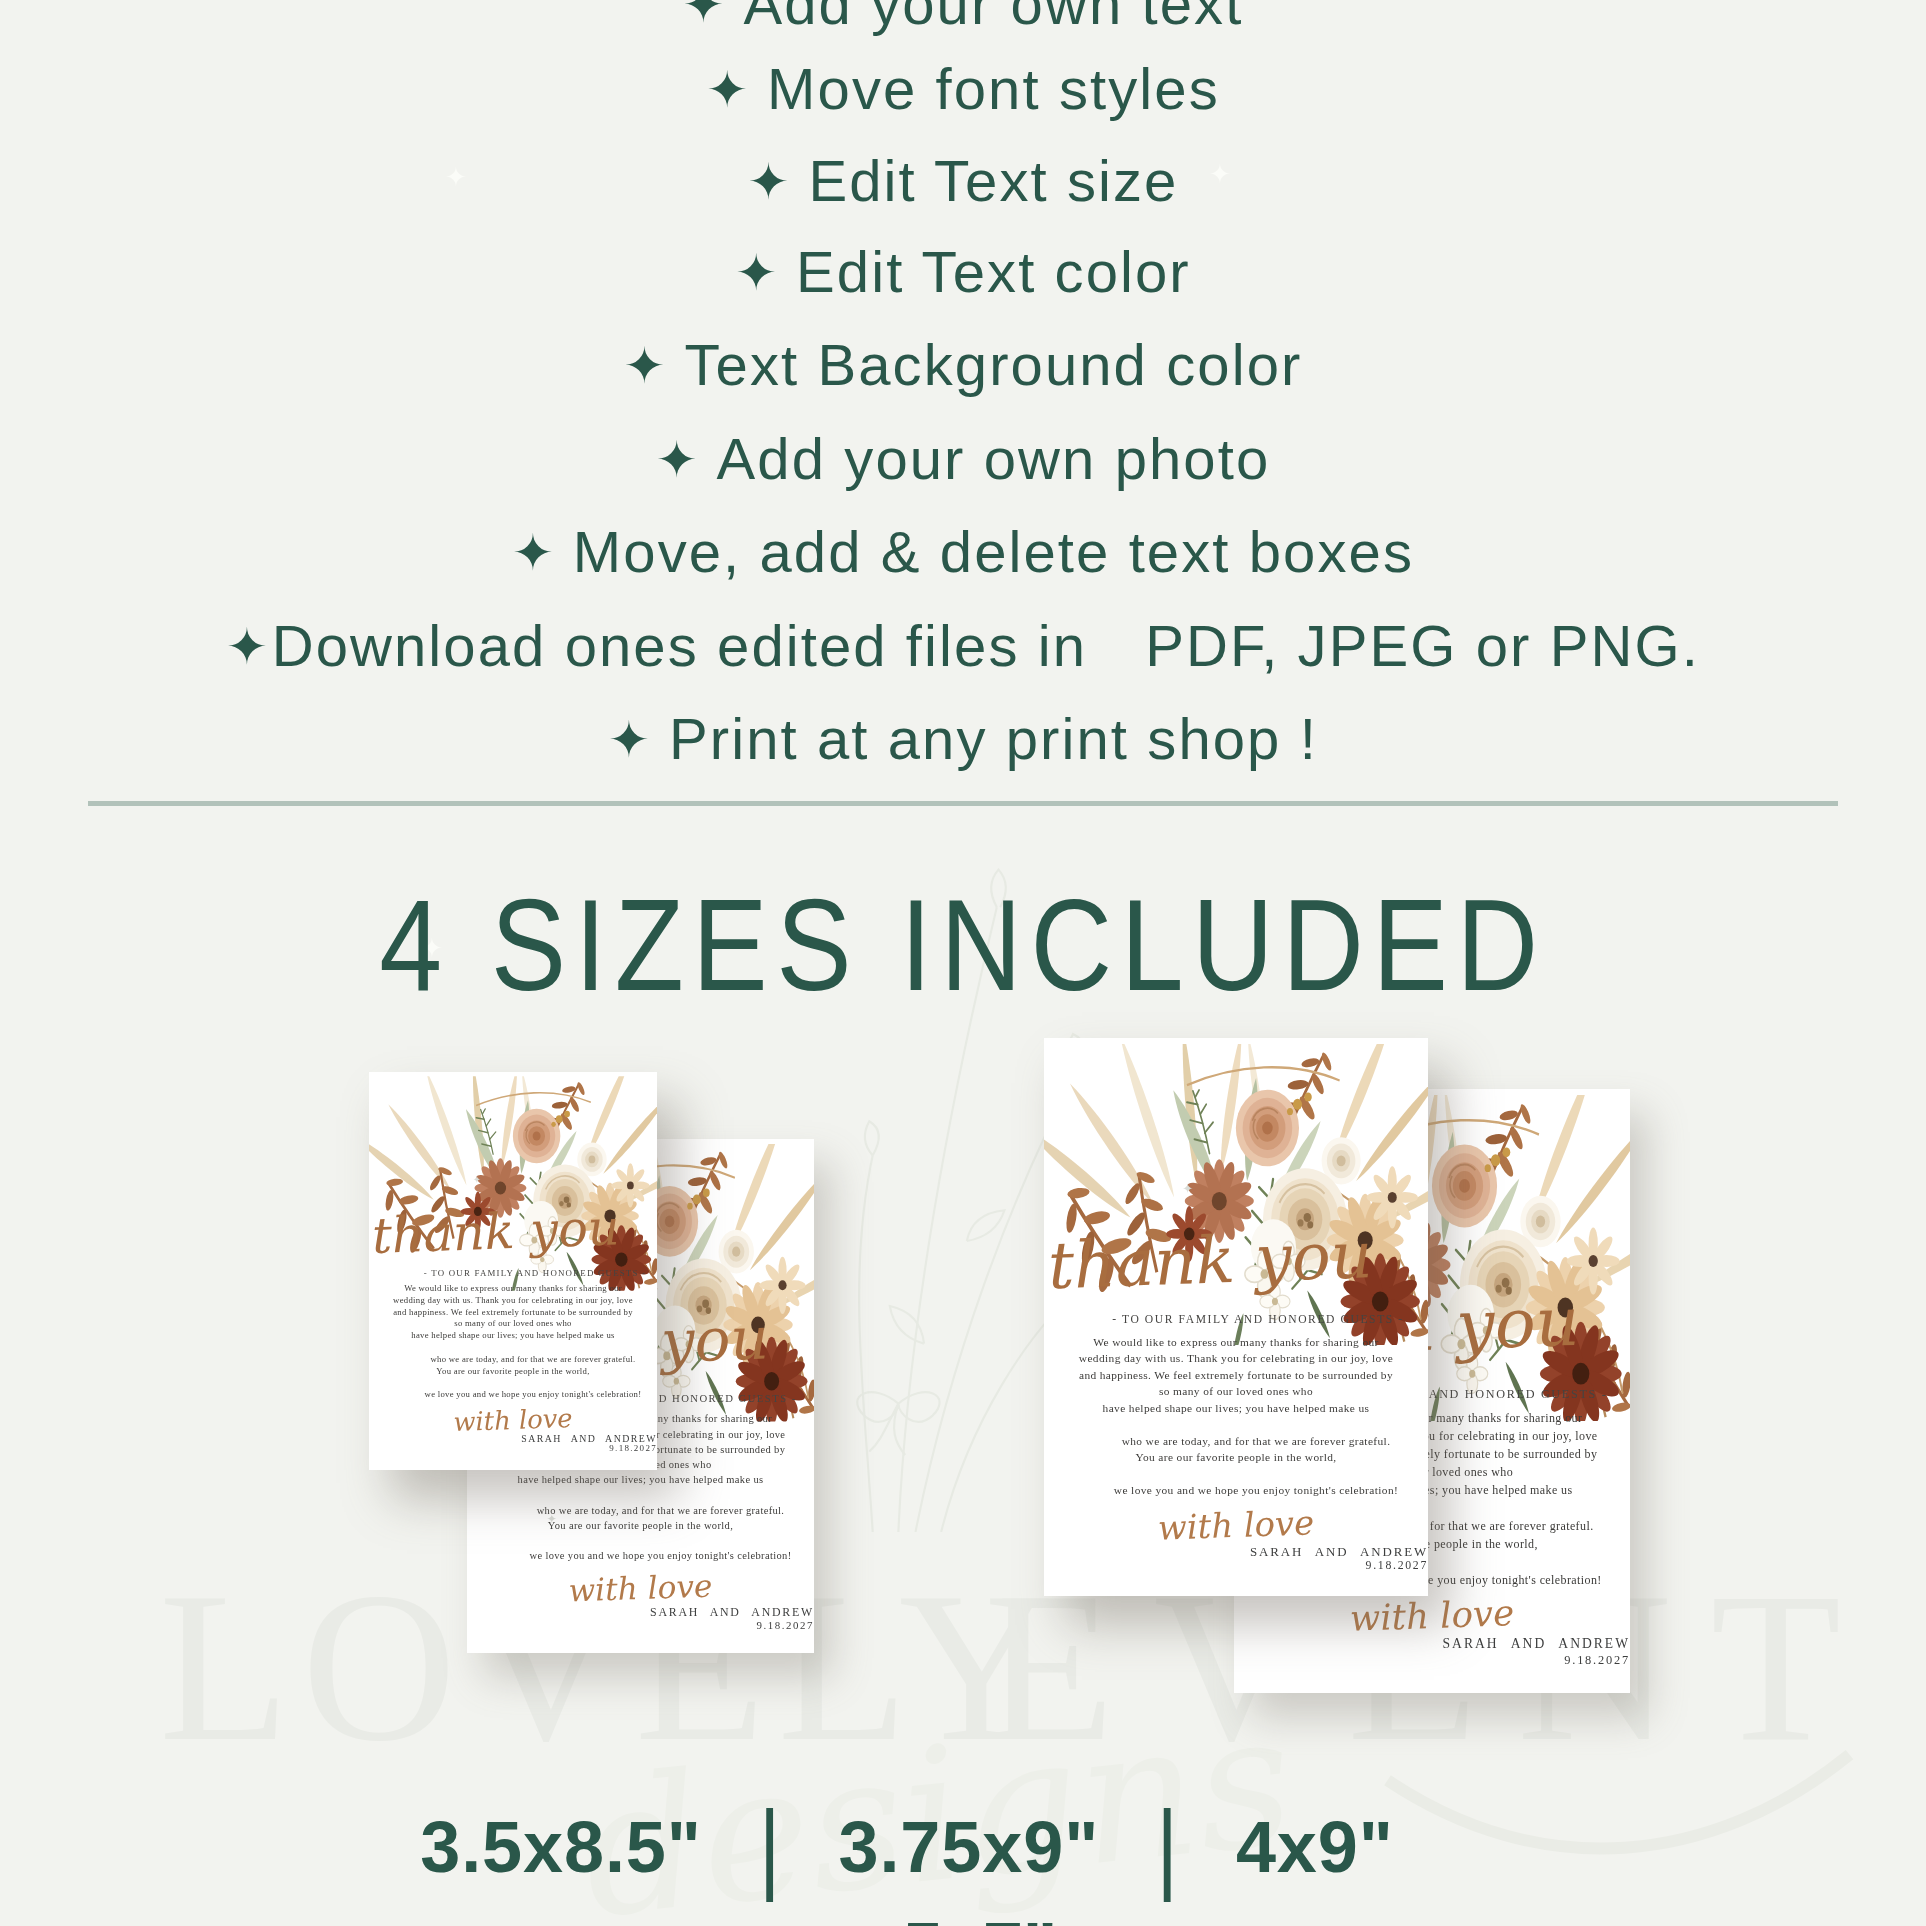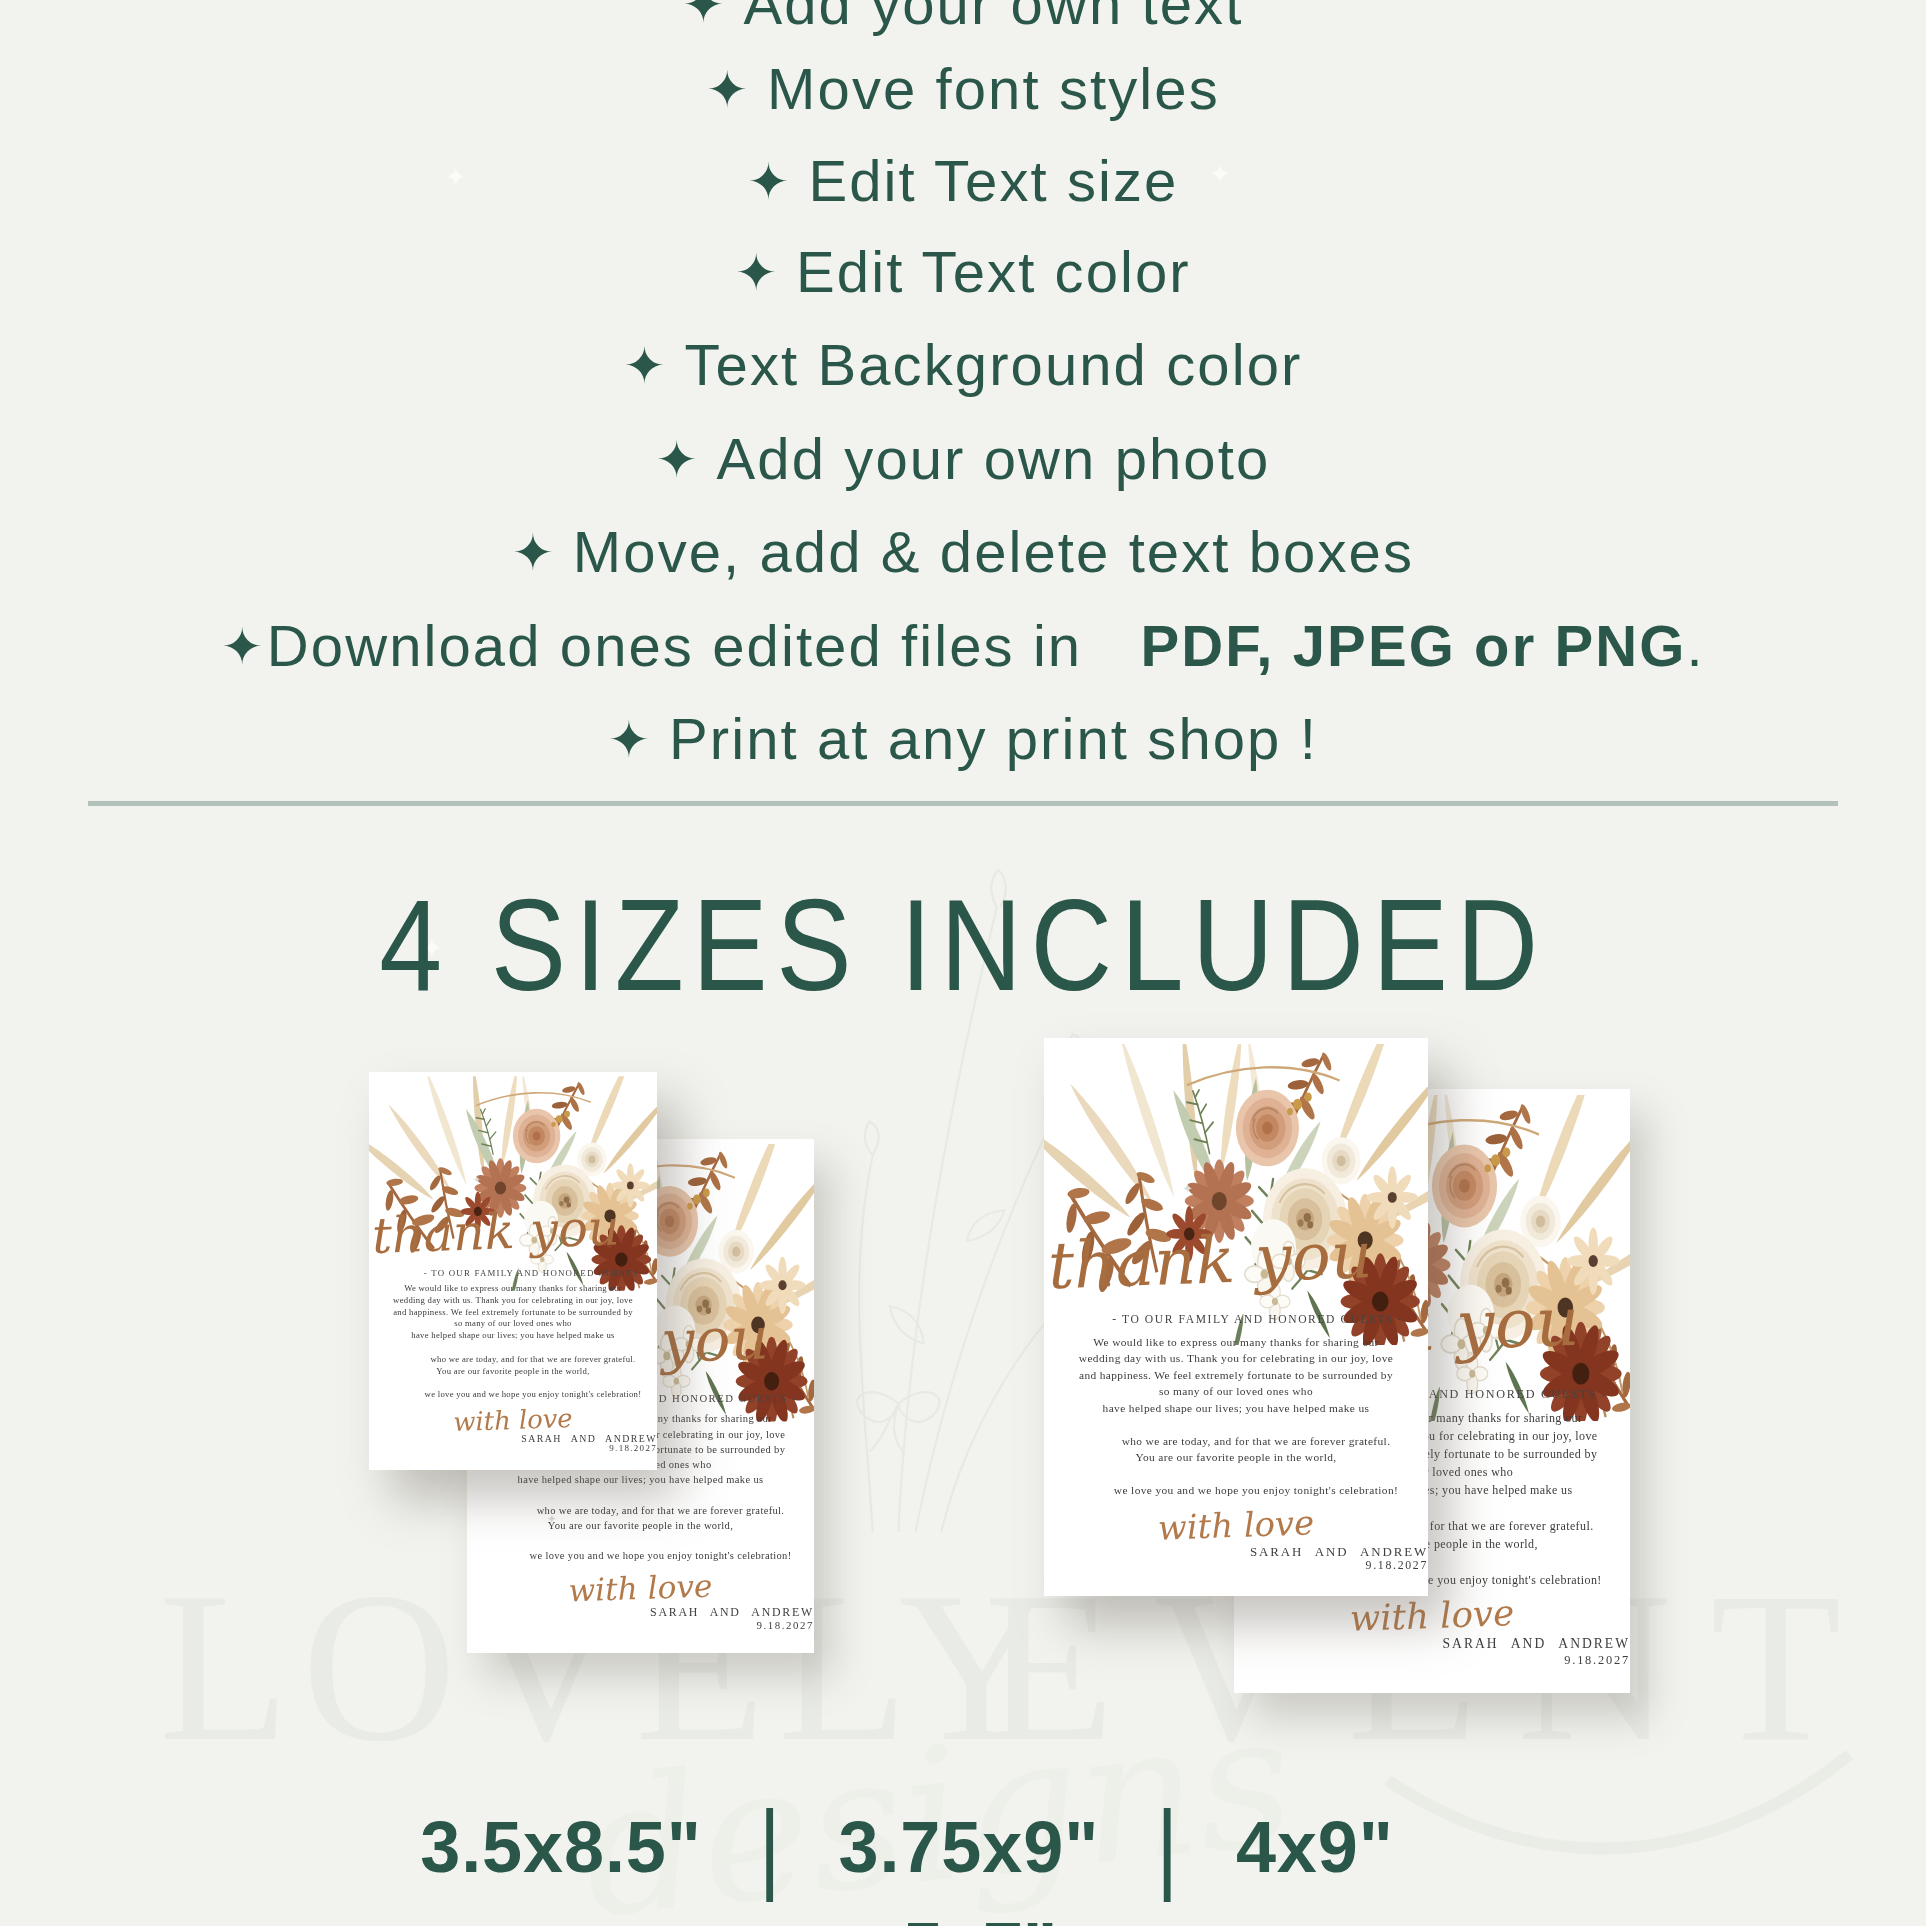--- a/index.html
+++ b/index.html
@@ -26,21 +26,21 @@
   .bg-sparkle{position:absolute;z-index:2;color:#fbfcf8;font-size:26px;line-height:1;}
 
   
   .features{position:absolute;left:0;top:0;width:100%;z-index:4;}
   .feat{
     position:absolute;left:0;width:100%;height:60px;line-height:60px;
     text-align:center;font-size:58px;letter-spacing:2.1px;color:#2a574a;white-space:nowrap;
   }
   .feat .star{display:inline-block;font-size:0.86em;margin-right:17px;transform:translateY(-1.7px);}
   .feat .star.nospace{margin-right:1.7px;}
-  .feat b{font-weight:700;margin-left:40px;}
+  .feat b{font-weight:400;margin-left:40px;}
 
   .divider{position:absolute;left:88px;top:801px;width:1750px;height:5.1px;background:#b2c2ba;z-index:4;}
 
   .sizes-heading{
     position:absolute;left:0;top:870px;width:100%;text-align:center;z-index:4;
     font-size:113px;letter-spacing:8.6px;color:#2a574a;font-weight:400;
     transform:scaleY(1.15);transform-origin:50% 0;white-space:nowrap;
   }
 
   

